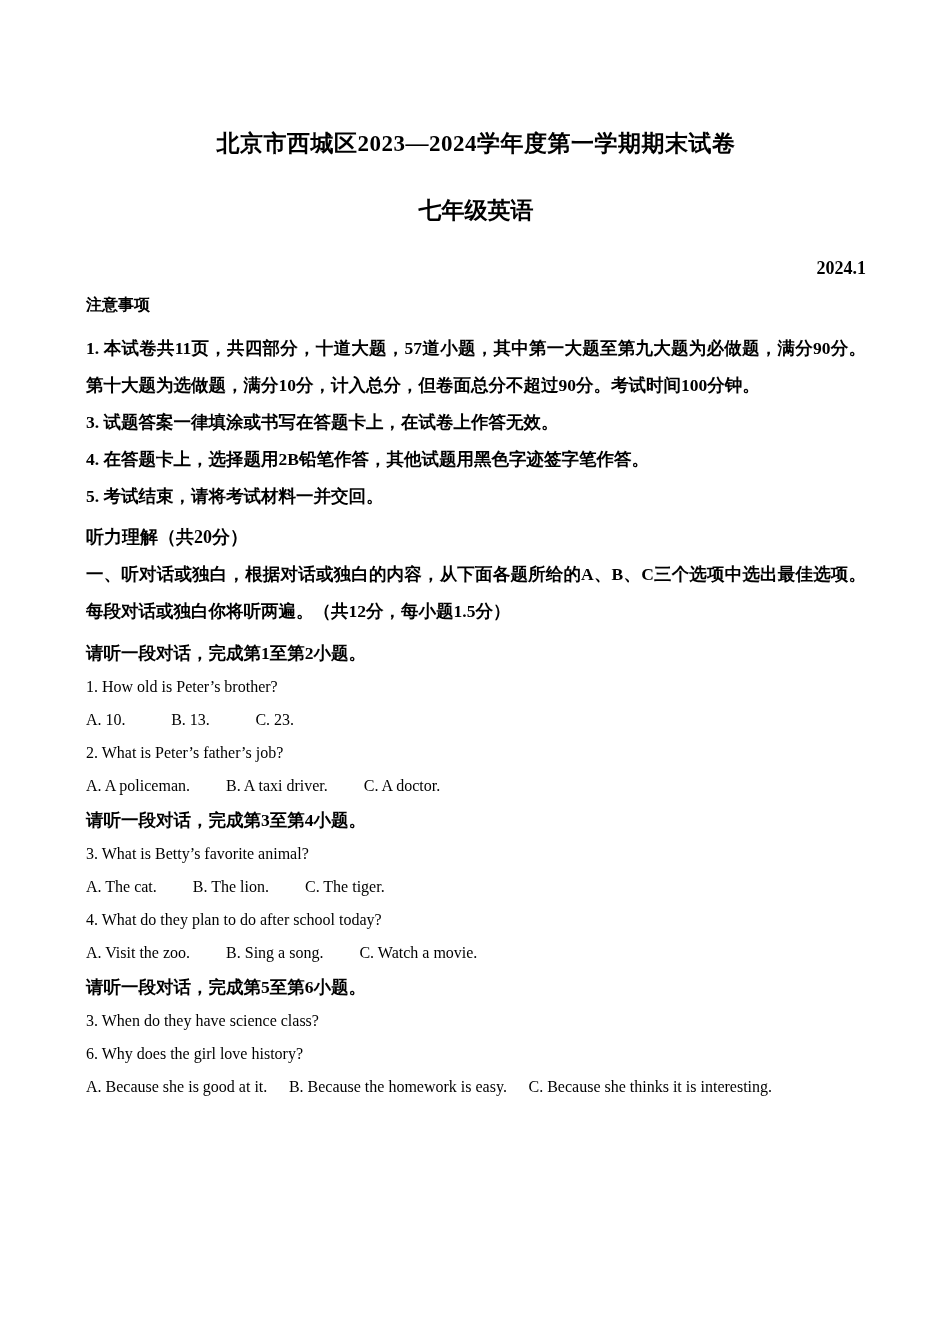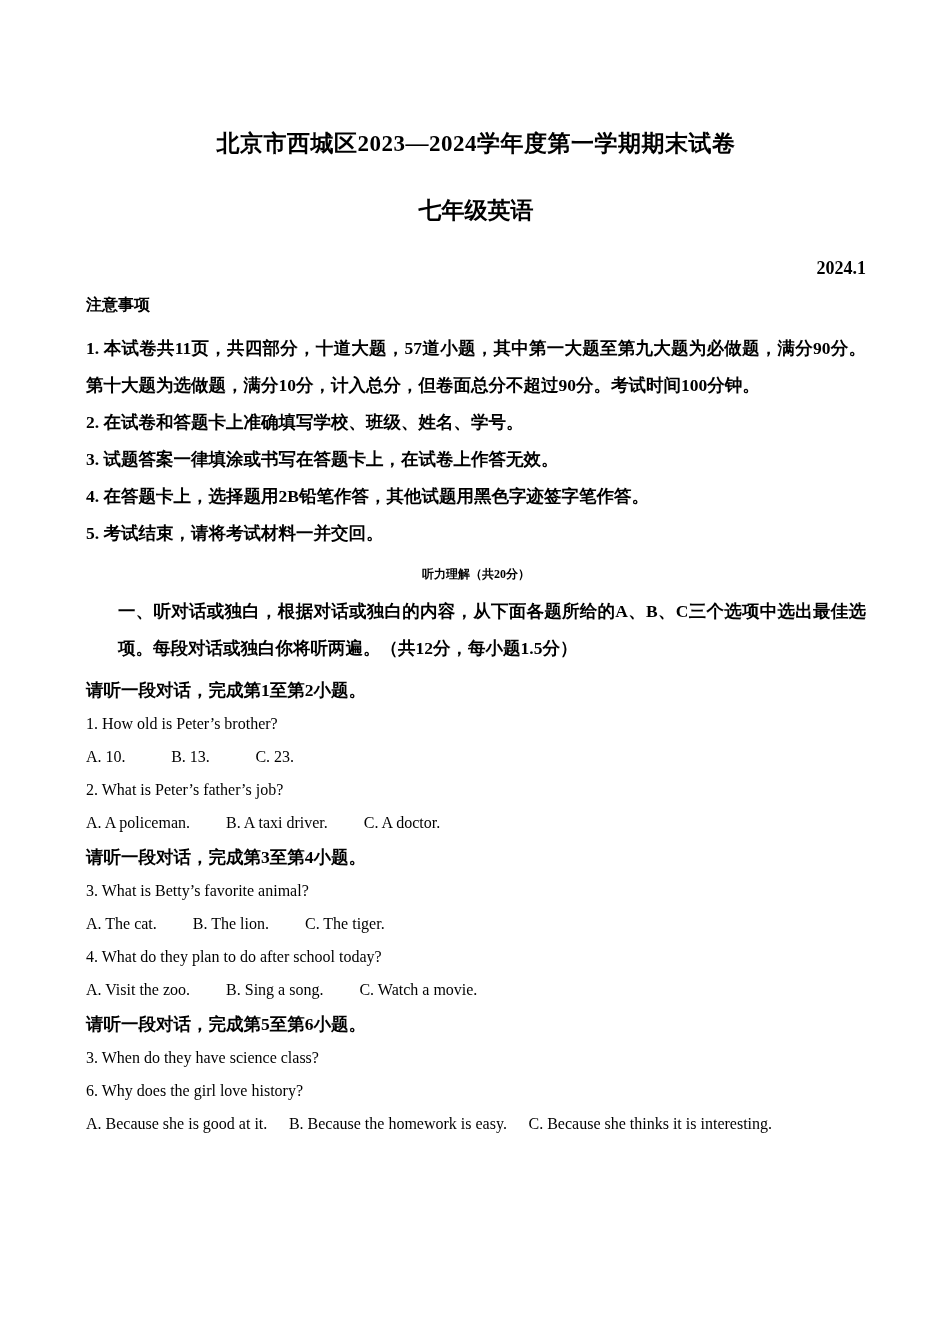--- a/index.html
+++ b/index.html
@@ -40,32 +40,30 @@
     font-weight: bold;
     margin-bottom: 14px;
   }
   .note {
     font-size: 17.5px;
     font-weight: bold;
     line-height: 37px;
     text-align: justify;
   }
   .section-title {
-    text-align: center;
-    font-size: 12px;
+    font-size: 18px;
     font-weight: bold;
     line-height: 37px;
     margin-top: 4px;
   }
   .part-intro {
     font-size: 17.5px;
     font-weight: bold;
     line-height: 37px;
     text-align: justify;
-    margin-left: 32px;
   }
   .dialogue-instruction {
     font-size: 17.5px;
     font-weight: bold;
     line-height: 24px;
     margin-top: 11px;
     margin-bottom: 11px;
   }
   .question {
     font-size: 16px;
@@ -88,21 +86,20 @@
 <body>
 
 <div class="page">
 
   <h1 class="title">北京市西城区2023—2024学年度第一学期期末试卷</h1>
   <h2 class="subtitle">七年级英语</h2>
   <div class="date">2024.1</div>
 
   <div class="notes-heading">注意事项</div>
   <p class="note">1. 本试卷共11页，共四部分，十道大题，57道小题，其中第一大题至第九大题为必做题，满分90分。第十大题为选做题，满分10分，计入总分，但卷面总分不超过90分。考试时间100分钟。</p>
-  <p class="note">2. 在试卷和答题卡上准确填写学校、班级、姓名、学号。</p>
   <p class="note">3. 试题答案一律填涂或书写在答题卡上，在试卷上作答无效。</p>
   <p class="note">4. 在答题卡上，选择题用2B铅笔作答，其他试题用黑色字迹签字笔作答。</p>
   <p class="note">5. 考试结束，请将考试材料一并交回。</p>
 
   <div class="section-title">听力理解（共20分）</div>
   <p class="part-intro">一、听对话或独白，根据对话或独白的内容，从下面各题所给的A、B、C三个选项中选出最佳选项。每段对话或独白你将听两遍。（共12分，每小题1.5分）</p>
 
   <p class="dialogue-instruction">请听一段对话，完成第1至第2小题。</p>
 
   <p class="question">1. How old is Peter’s brother?</p>

